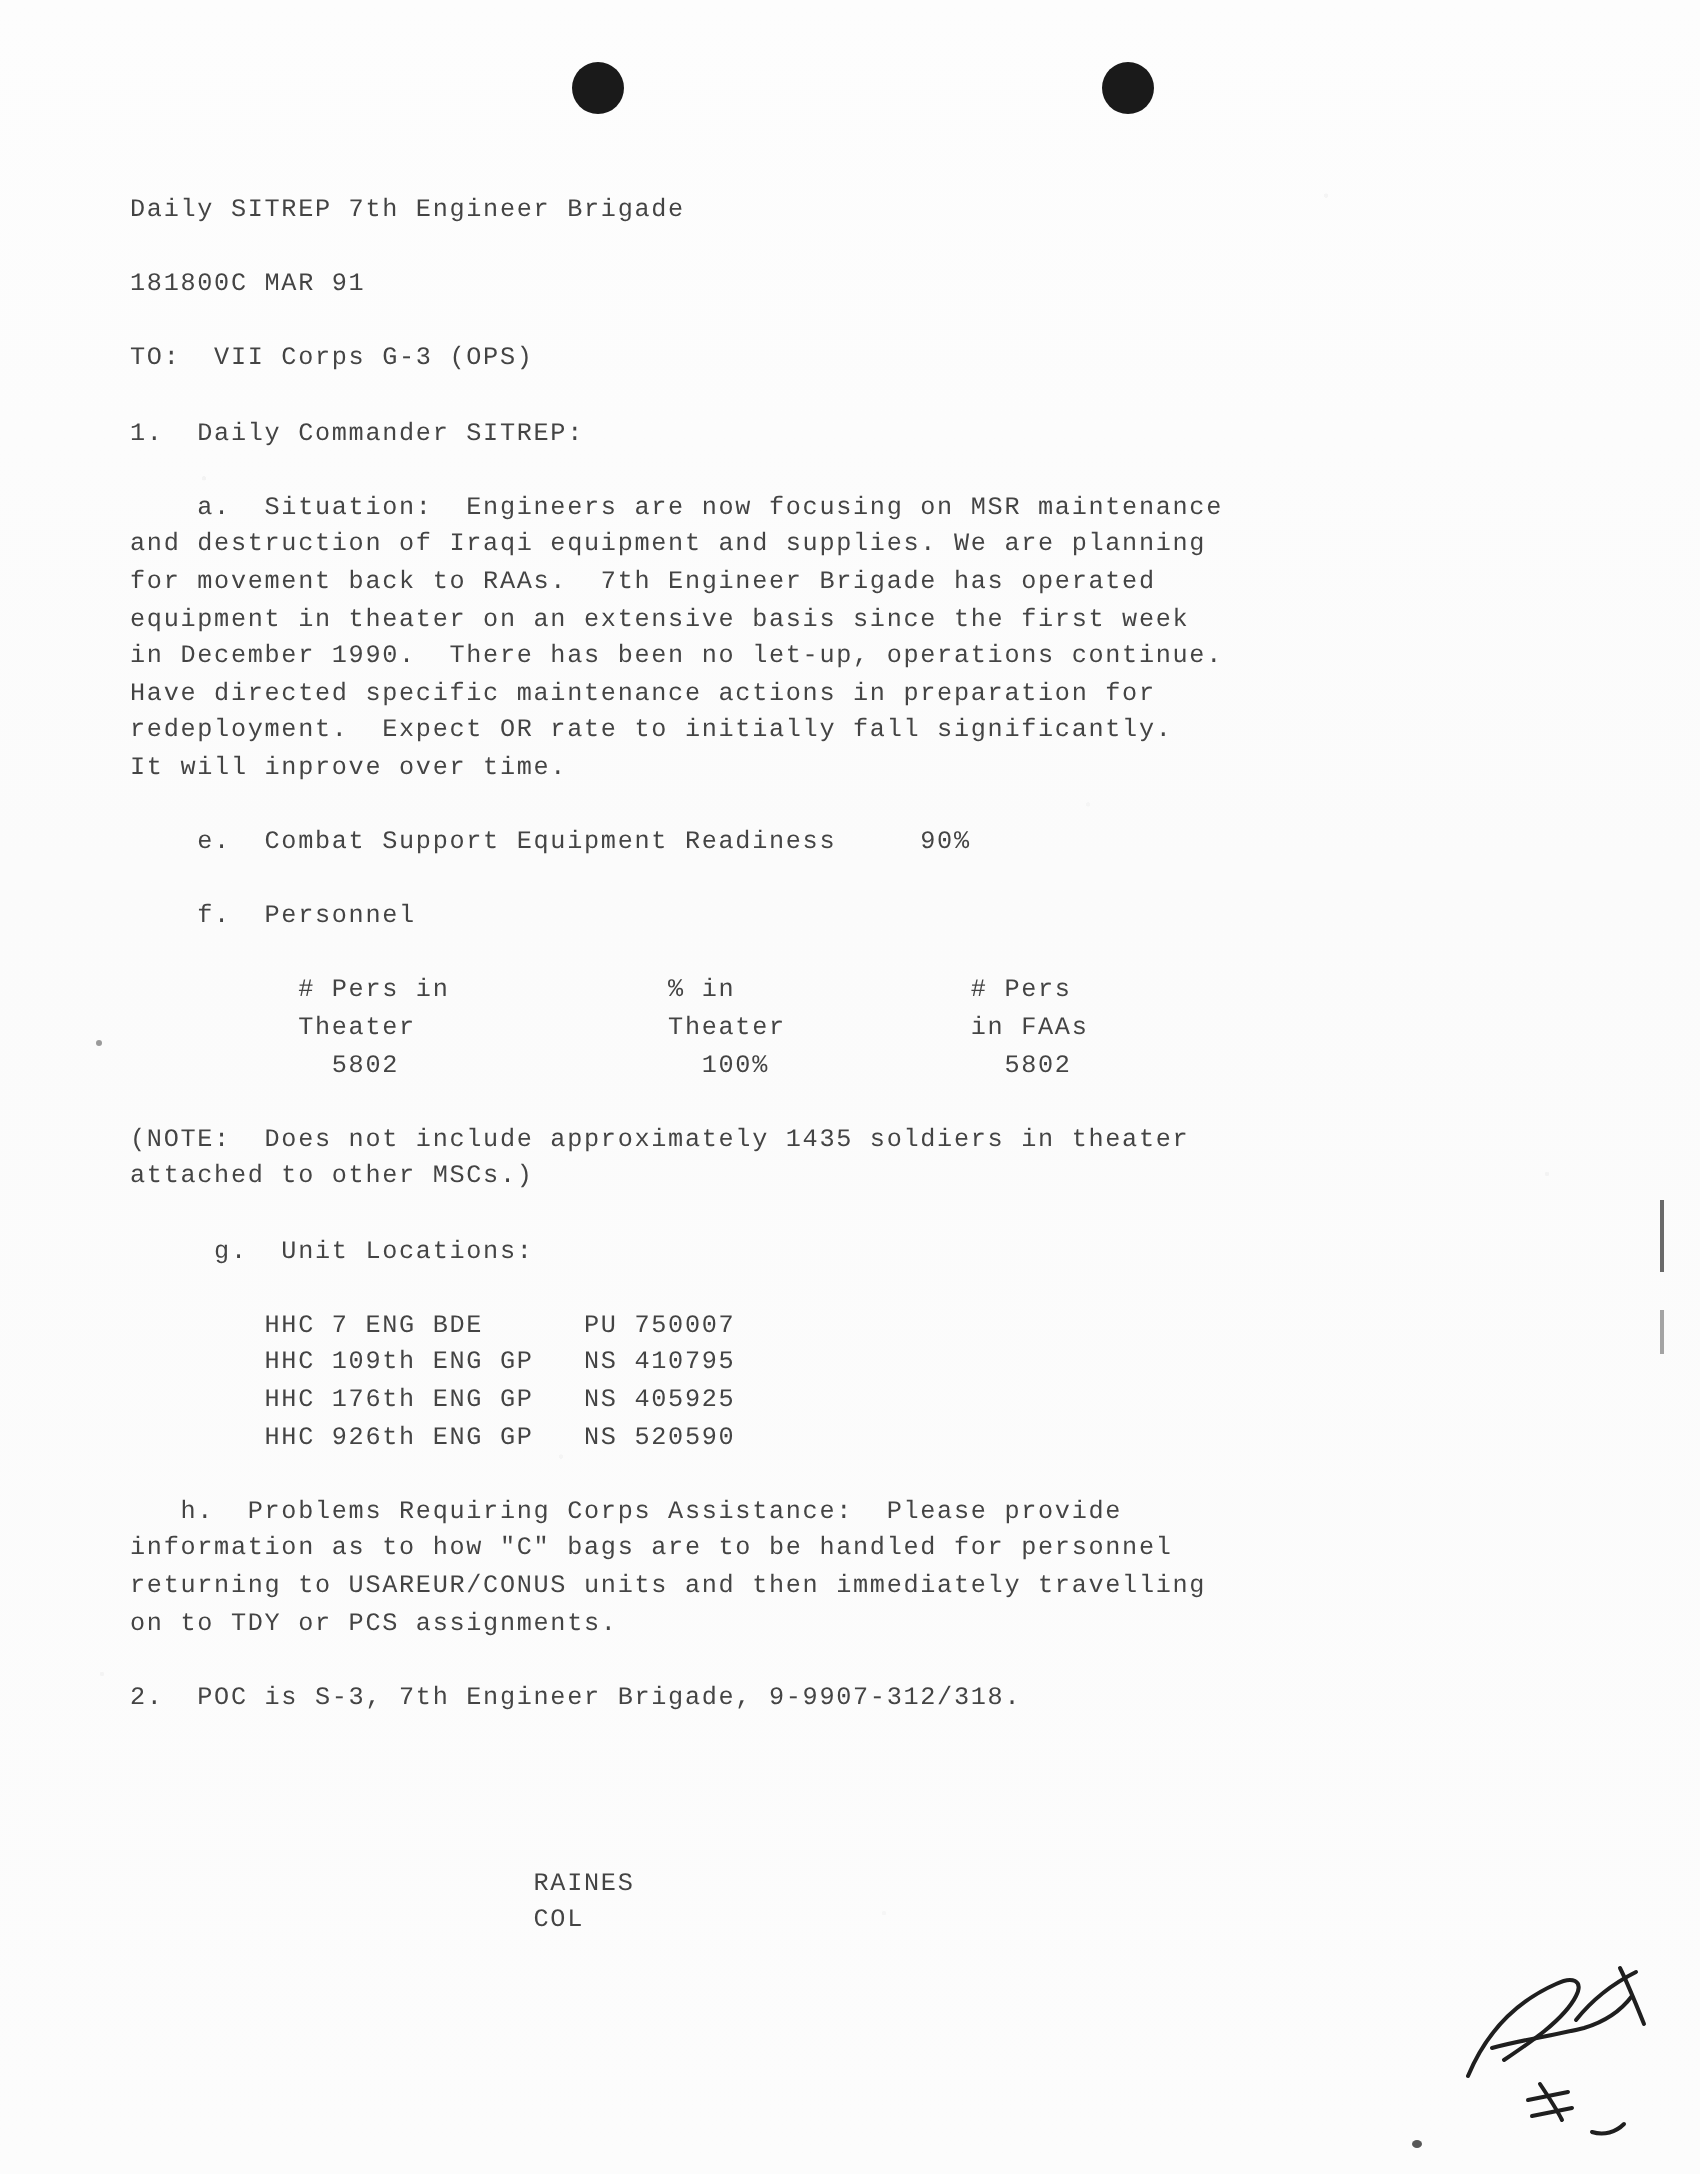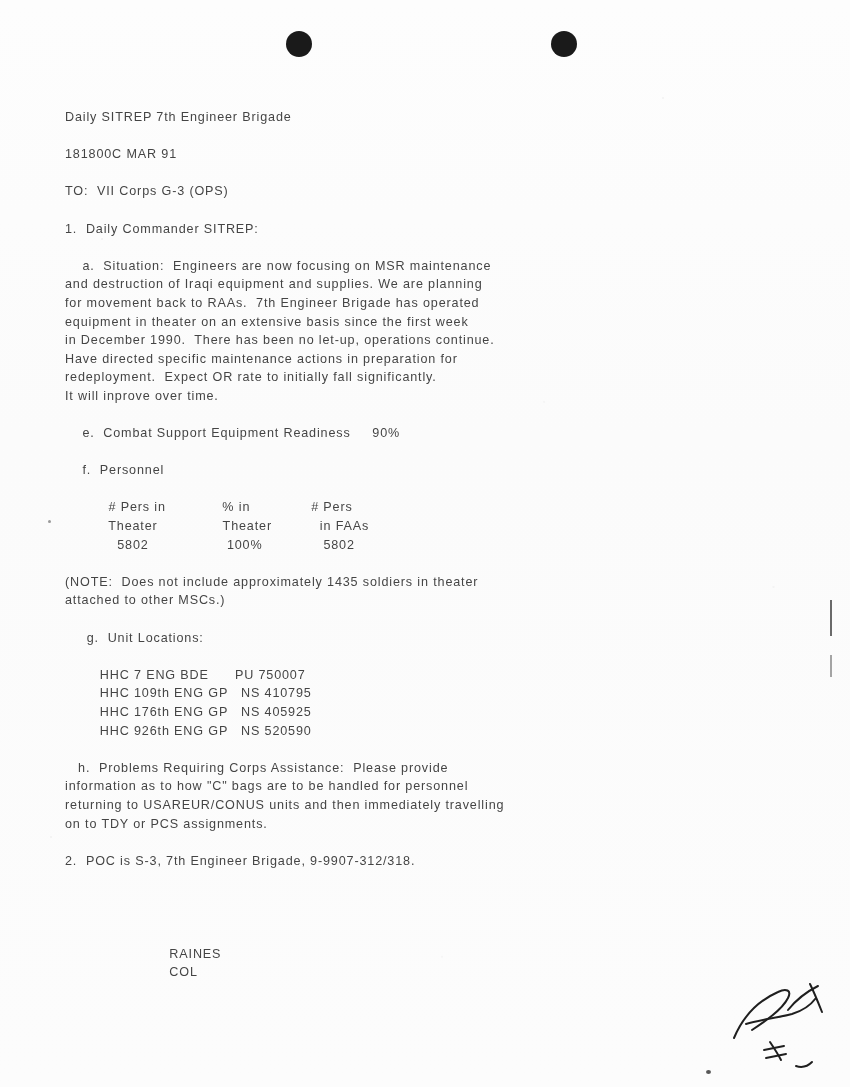--- a/index.html
+++ b/index.html
@@ -38,23 +38,23 @@
     border-radius: 50%;
     background: #1a1a1a;
   }
   #punch-left  { left: 286px; top: 31px; }
   #punch-right { left: 551px; top: 31px; }
 
   
   #doc-text {
     position: absolute;
     left: 65px;
-    top: 108px;
+    top: 96px;
     width: 700px;
-    font-family: Liberation Sans, sans-serif;
+    font-family: Liberation Mono, monospace;
     font-size: 12.6px;
     line-height: 18.6px;
     letter-spacing: 0.85px;
     color: #2b2b2b;
     white-space: pre;
     -webkit-font-smoothing: none;
   }
 
   
   #doc-text .line {

